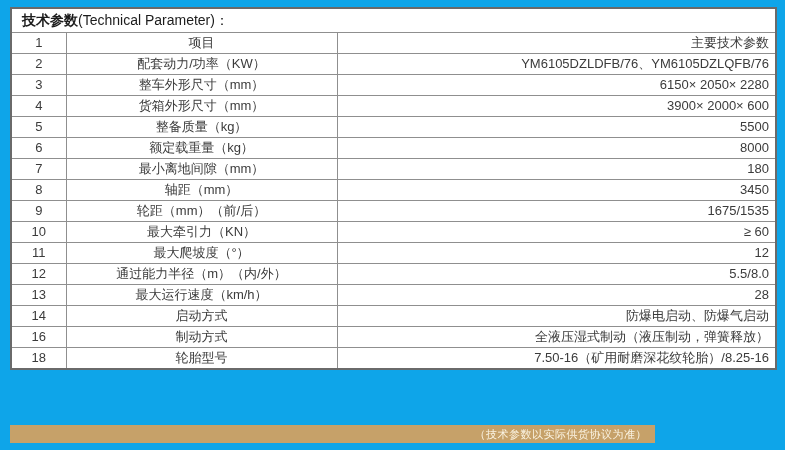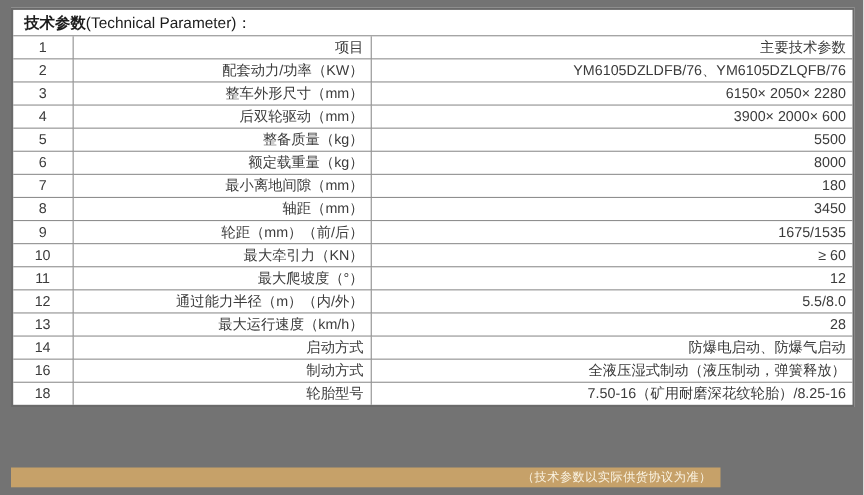--- a/index.html
+++ b/index.html
@@ -4,21 +4,21 @@
 <style>
   * { margin: 0; padding: 0; box-sizing: border-box; }
   html, body {
     background: #ffffff;
     font-family: "Liberation Sans", "DejaVu Sans", sans-serif;
   }
   .sheet {
     position: relative;
     width: 785px;
     height: 450px;
-    background: #737373;
+    background: #0ea5e9;
     overflow: hidden;
   }
   .table-wrap {
     position: absolute;
     left: 10px;
     top: 7px;
     width: 767px;
     border: 2px solid #6a6a6a;
     background: #ffffff;
   }
@@ -46,21 +46,21 @@
     line-height: 20px;
     padding: 0 6px;
     overflow: hidden;
     white-space: nowrap;
   }
   table.spec tr td:first-child { border-left: none; }
   table.spec tr td:last-child { border-right: none; text-align: right; }
   table.spec tr:last-child td { border-bottom: none; margin-left: 34px; }
   table.spec tr:first-child td { border-top: none; }
   td.col-no { text-align: center; }
-  td.col-item { text-align: right; padding-left: 12px; }
+  td.col-item { text-align: center; padding-left: 12px; }
   td.col-value { text-align: center; }
   .footer-bar {
     position: absolute;
     left: 10px;
     top: 425px;
     width: 645px;
     height: 18px;
     line-height: 18px;
     font-size: 11px;
     text-align: right;
@@ -95,21 +95,21 @@
             <td class="col-item">配套动力/功率（KW）</td>
             <td class="col-value">YM6105DZLDFB/76、YM6105DZLQFB/76</td>
           </tr>
           <tr>
             <td class="col-no">3</td>
             <td class="col-item">整车外形尺寸（mm）</td>
             <td class="col-value">6150× 2050× 2280</td>
           </tr>
           <tr>
             <td class="col-no">4</td>
-            <td class="col-item">后双轮驱动（mm）</td>
+            <td class="col-item">货箱外形尺寸（mm）</td>
             <td class="col-value">3900× 2000× 600</td>
           </tr>
           <tr>
             <td class="col-no">5</td>
             <td class="col-item">整备质量（kg）</td>
             <td class="col-value">5500</td>
           </tr>
           <tr>
             <td class="col-no">6</td>
             <td class="col-item">额定载重量（kg）</td>

